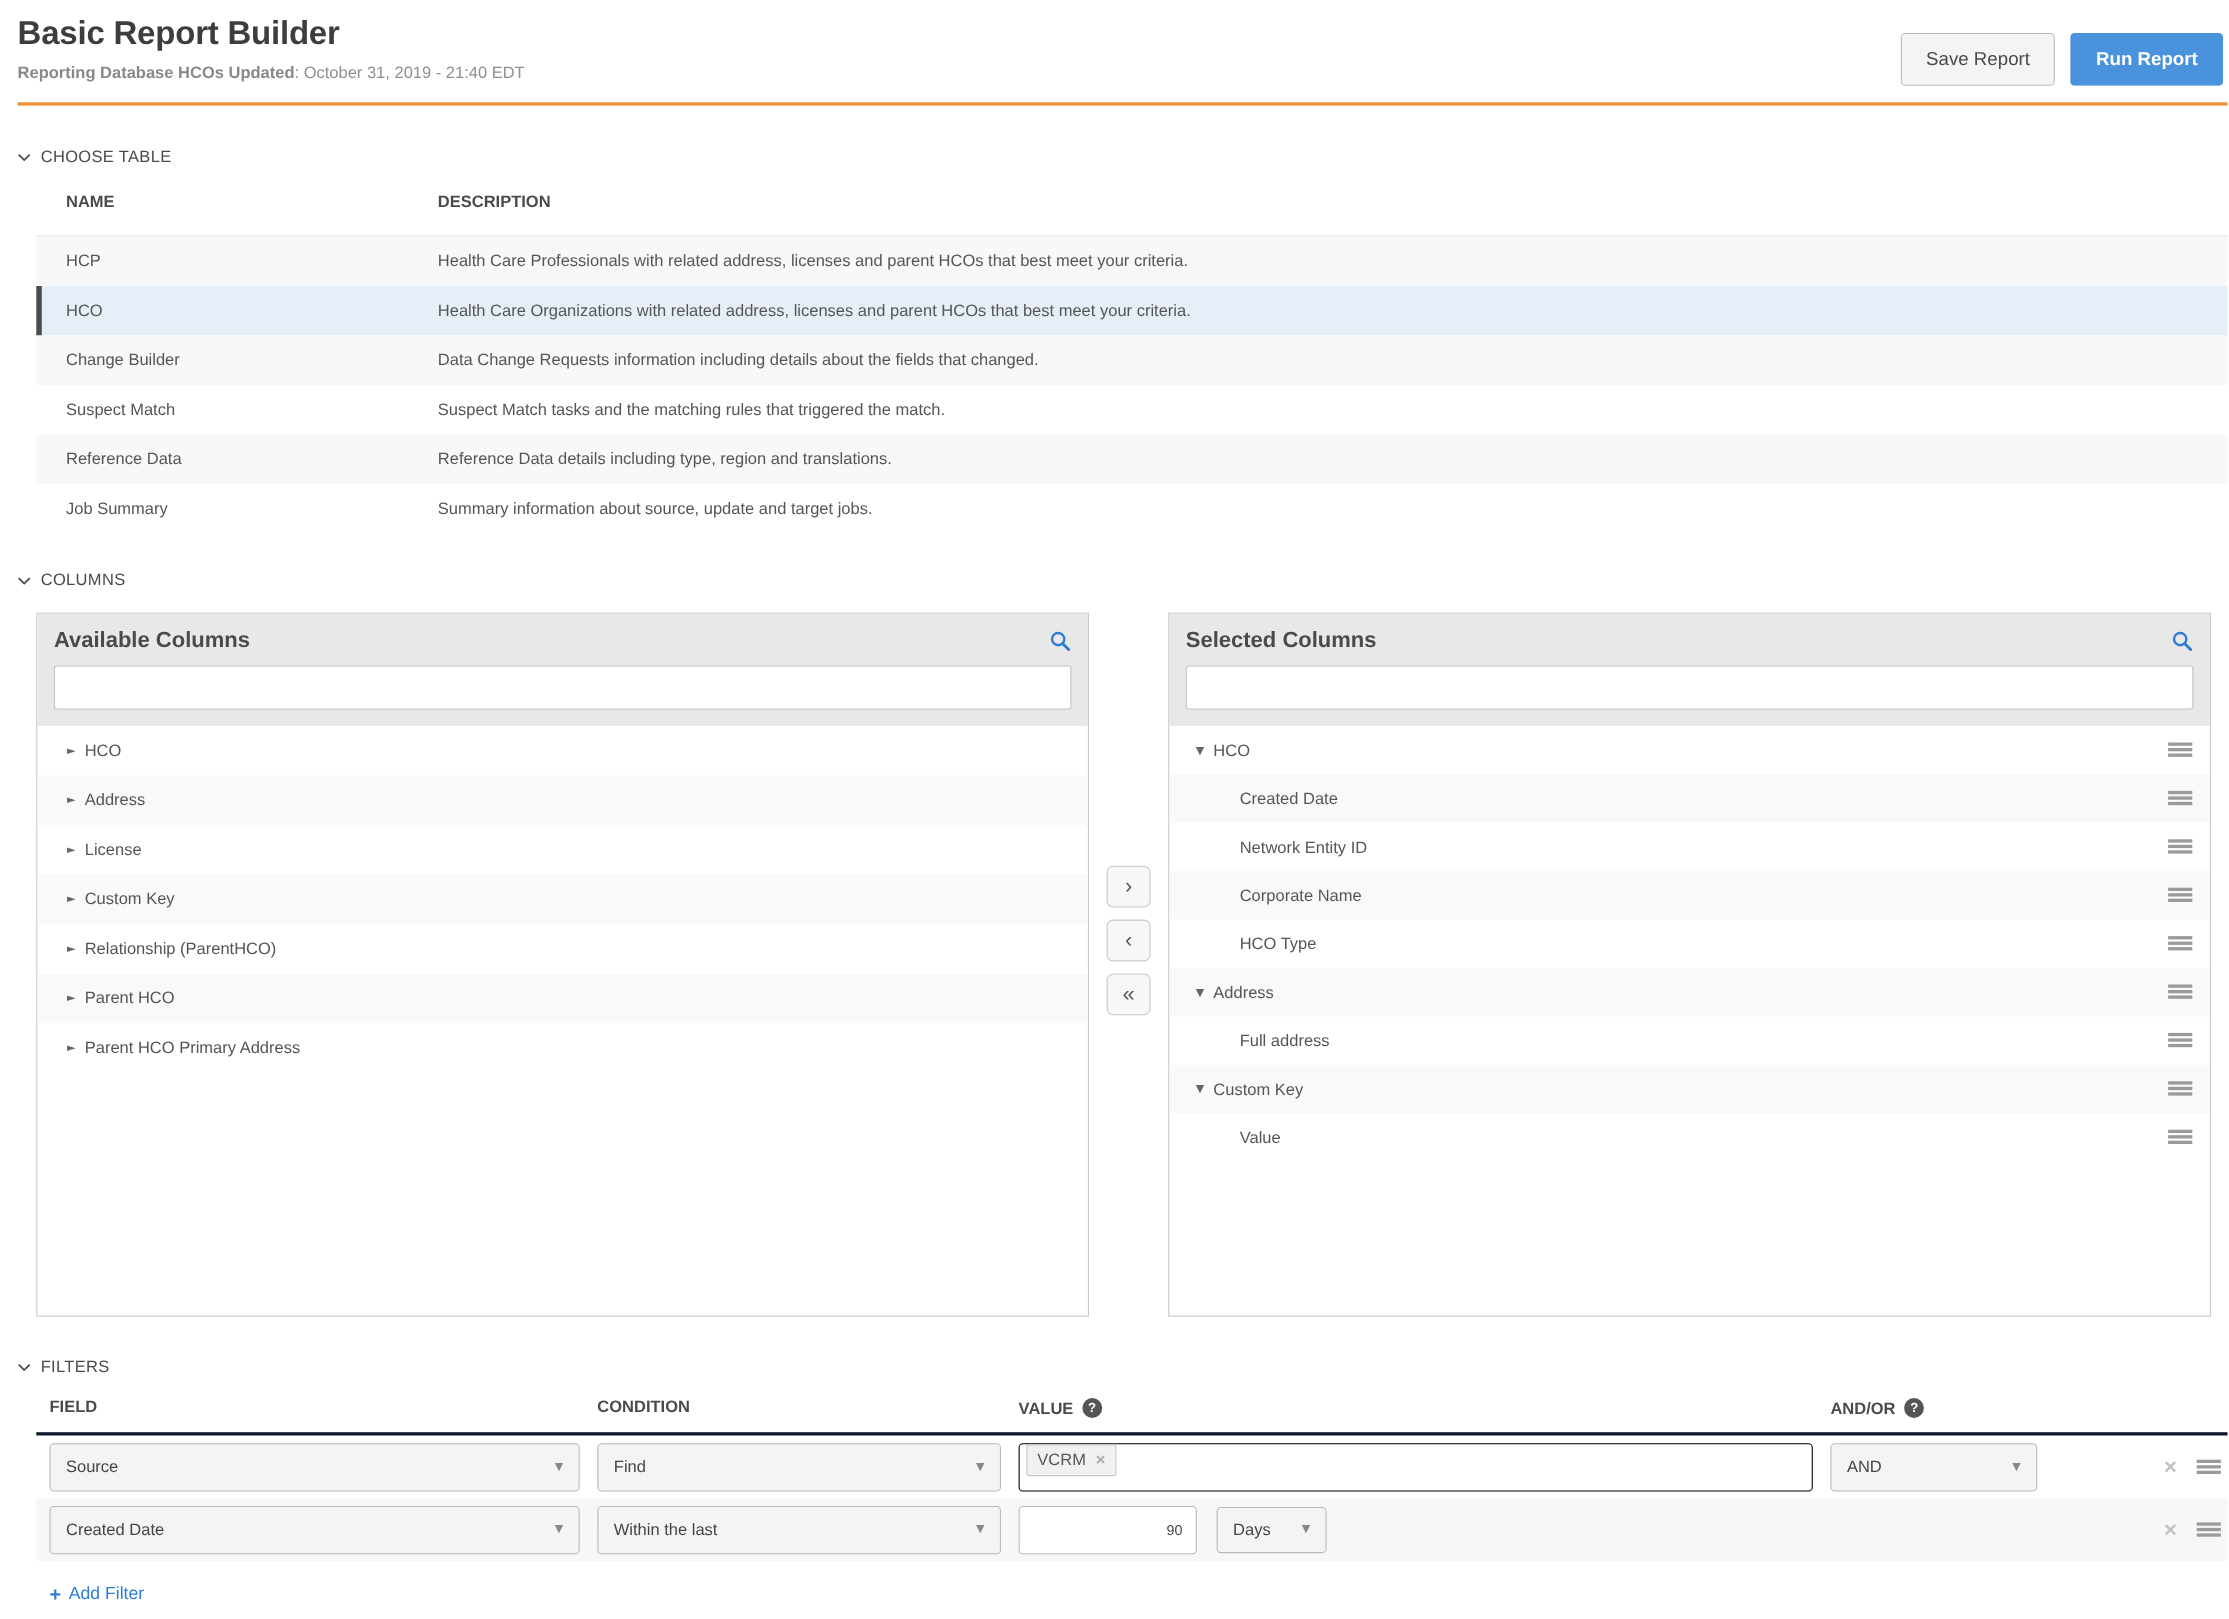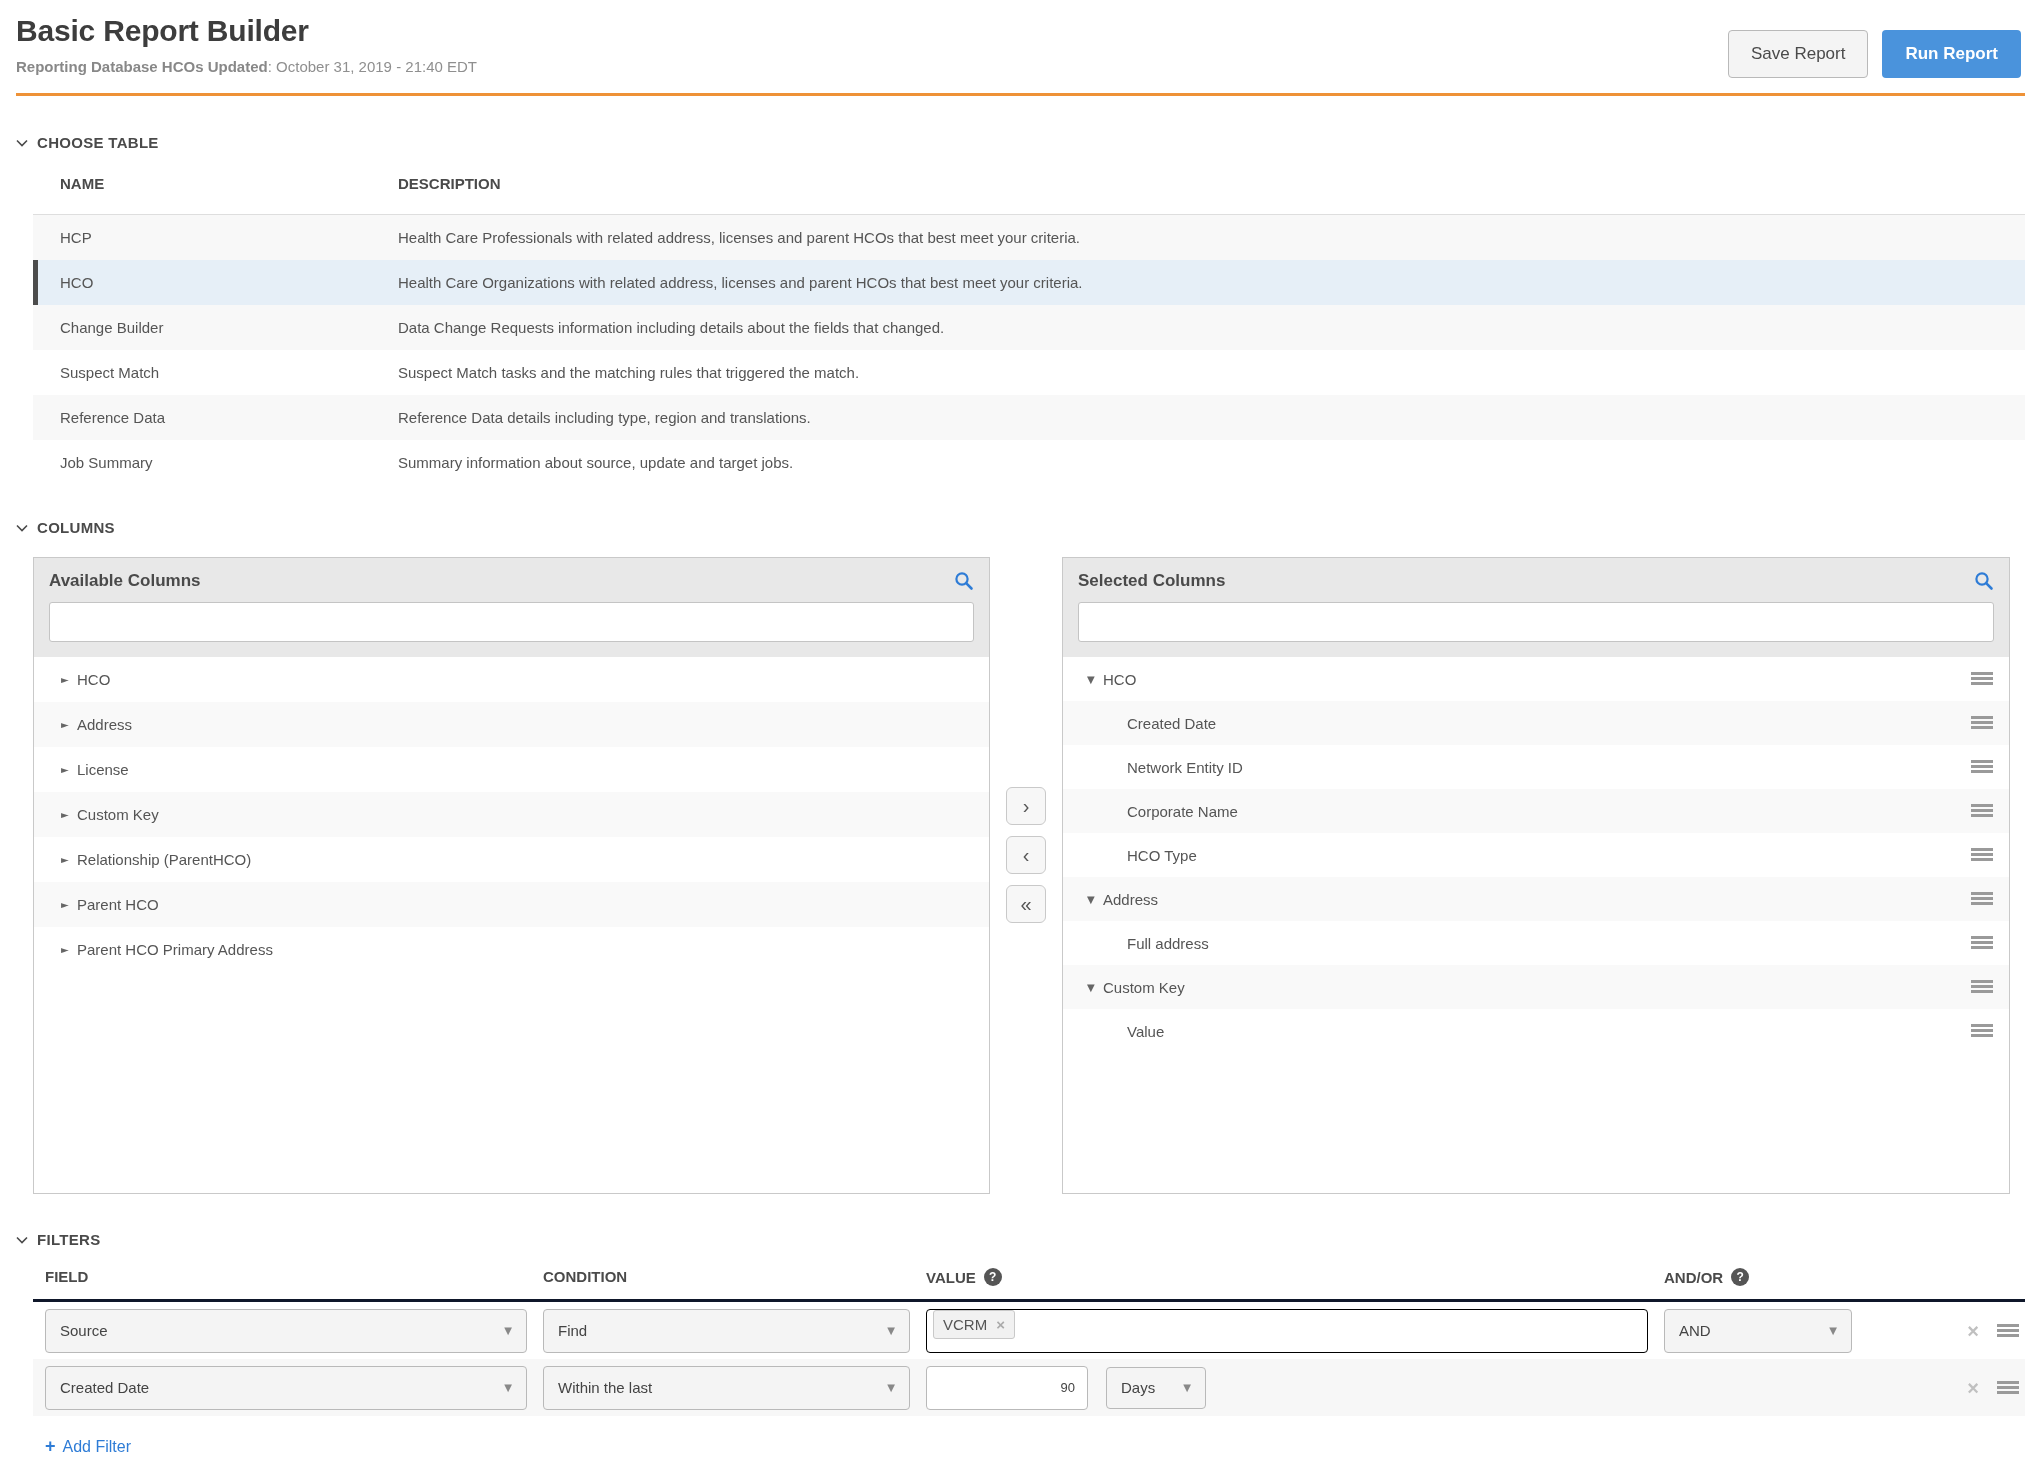--- a/index.html
+++ b/index.html
@@ -13,21 +13,21 @@
   .subtitle { margin-top:10px; font-size:15px; color:#8f8f8f; }
   .subtitle b { color:#888; }
   .header-buttons { display:flex; gap:14px; margin-top:16px; margin-right:4px; }
   .btn { height:48px; border-radius:4px; font-size:17px; display:flex; align-items:center;
     padding:0 22px; cursor:pointer; border:1px solid transparent; }
   .btn-secondary { background:#f4f4f4; border-color:#b9b9b9; color:#4a4a4a; }
   .btn-primary { background:#4a93dc; color:#ffffff; font-weight:bold; }
   .orange-rule { height:3px; background:#ee9237; margin-top:15px; }
 
   
-  .section-title { display:flex; align-items:center; gap:9px; font-size:15px; font-weight:bold;
+  .section-title { display:flex; align-items:center; gap:9px; font-size:15px; font-weight:normal;
     color:#4a4a4a; letter-spacing:0.3px; }
   .chev { width:12px; height:8px; display:inline-block; }
   .help-circle { width:18px; height:18px; border-radius:50%; background:#555; color:#fff;
     font-size:12px; font-weight:bold; display:inline-flex; align-items:center; justify-content:center; }
 
   
   .sec-choose { margin-top:38px; }
   .table-wrap { margin:24px 0 0 17px; }
   .t-head { display:flex; height:40px; align-items:flex-start; border-bottom:1px solid #dedede;
     font-size:15px; font-weight:bold; color:#4a4a4a; }
@@ -38,21 +38,21 @@
   .t-row.selected::before { content:""; position:absolute; left:0; top:0; bottom:0; width:5px; background:#4c4c4c; }
 
   
   .sec-columns { margin-top:34px; }
   .columns-area { display:flex; margin:21px 0 0 17px; }
   .panel { border:1px solid #c9c9c9; background:#fff; }
   .panel-left { width:957px; }
   .panel-right { width:948px; }
   .panel-head { background:#e8e8e8; padding:13px 15px 15px 15px; }
   .panel-head-row { display:flex; justify-content:space-between; align-items:center; }
-  .panel-title { font-size:17px; font-weight:bold; color:#4a4a4a; }
+  .panel-title { font-size:20px; font-weight:bold; color:#4a4a4a; }
   .panel-search { margin-top:11px; width:100%; height:40px; border:1px solid #c4c4c4; border-radius:3px;
     font-size:15px; padding:0 10px; background:#fff; outline:none; font-family:inherit; }
   .panel-list { height:536px; overflow:hidden; }
   .col-row { display:flex; align-items:center; height:45px; font-size:15px; color:#555; padding-left:27px; cursor:pointer; }
   .col-row.alt { background:#f9f9f9; }
   .tri { font-family:"DejaVu Sans",sans-serif; font-size:10px; color:#666; width:16px; flex:0 0 16px; }
   .sel-row { display:flex; align-items:center; height:44px; font-size:15px; color:#555;
     padding:0 16px 0 24px; cursor:pointer; }
   .sel-row.alt { background:#f9f9f9; }
   .sel-row .label { flex:1; }

